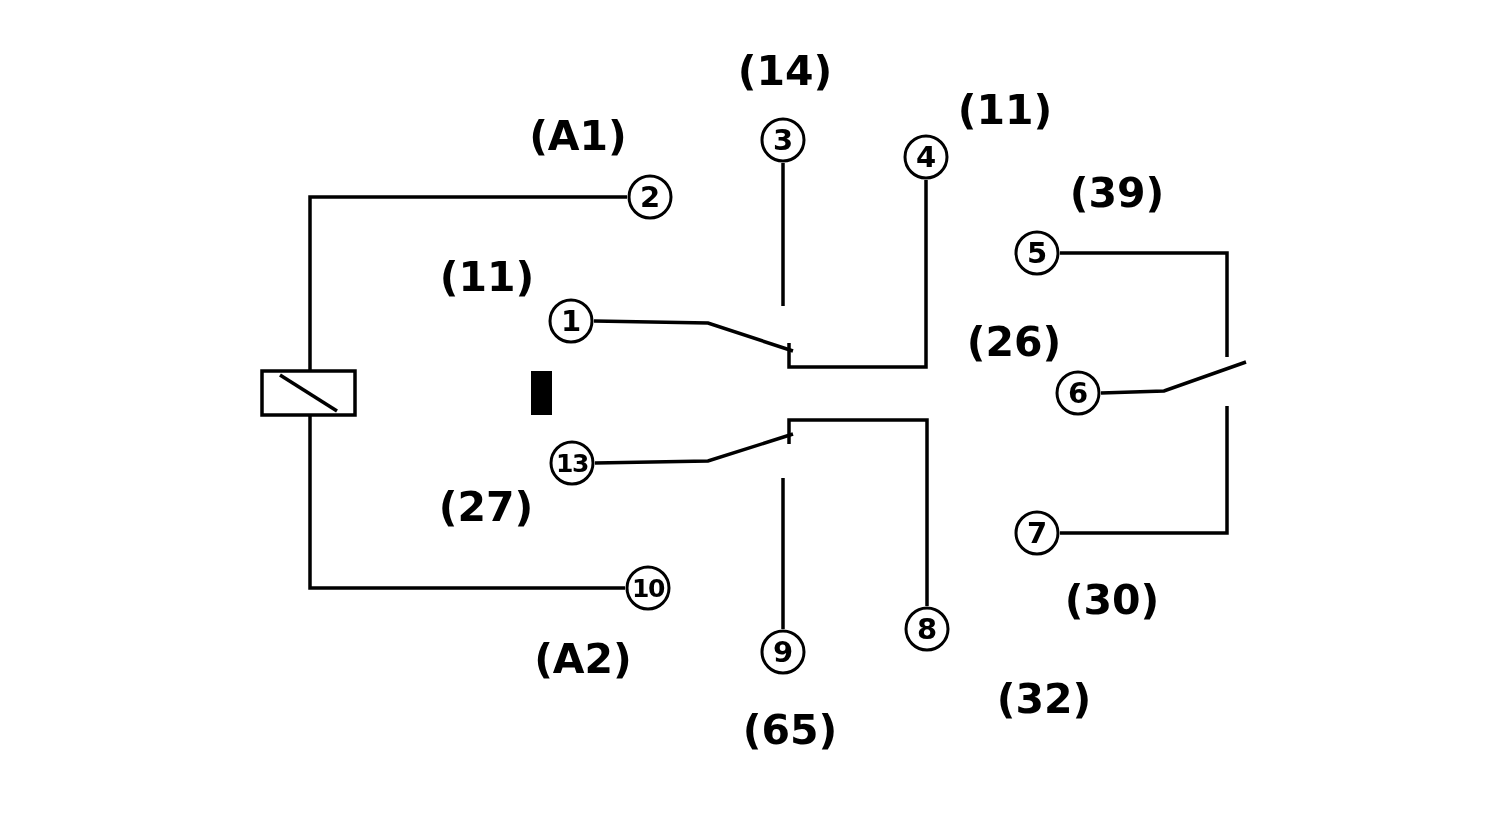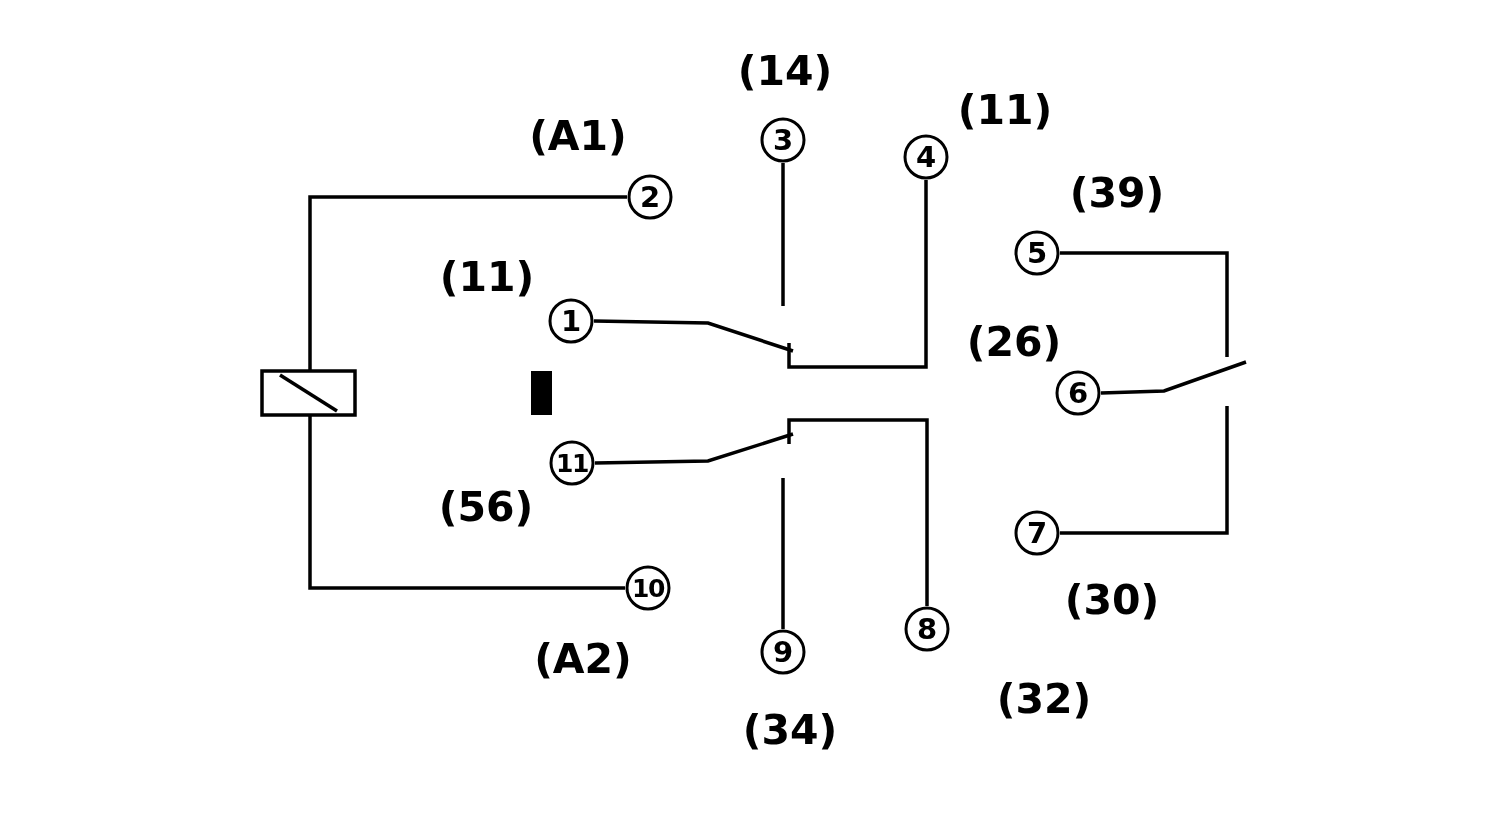--- a/index.html
+++ b/index.html
@@ -74,40 +74,40 @@
   <div class="pin" style="left:1037px;top:253px">
       <span>5</span>
     </div>
   <div class="pin" style="left:571px;top:321px">
       <span>1</span>
     </div>
   <div class="pin" style="left:1078px;top:393px">
       <span>6</span>
     </div>
   <div class="pin two" style="left:572px;top:463px">
-      <span>11</span>
+      <span>13</span>
     </div>
   <div class="pin" style="left:1037px;top:533px">
       <span>7</span>
     </div>
   <div class="pin two" style="left:648px;top:588px">
       <span>10</span>
     </div>
   <div class="pin" style="left:783px;top:652px">
       <span>9</span>
     </div>
   <div class="pin" style="left:927px;top:629px">
       <span>8</span>
     </div>
 
   <div class="lbl" style="left:578px;top:136px">(A1)</div>
   <div class="lbl" style="left:785px;top:71px">(14)</div>
   <div class="lbl" style="left:1005px;top:110px">(11)</div>
   <div class="lbl" style="left:1117px;top:193px">(39)</div>
   <div class="lbl" style="left:487px;top:277px">(11)</div>
   <div class="lbl" style="left:1014px;top:342px">(26)</div>
-  <div class="lbl" style="left:486px;top:507px">(56)</div>
+  <div class="lbl" style="left:486px;top:507px">(27)</div>
   <div class="lbl" style="left:1112px;top:600px">(30)</div>
   <div class="lbl" style="left:583px;top:659px">(A2)</div>
-  <div class="lbl" style="left:790px;top:730px">(34)</div>
+  <div class="lbl" style="left:790px;top:730px">(65)</div>
   <div class="lbl" style="left:1044px;top:699px">(32)</div>
 
 </div>
 
 </body></html>

